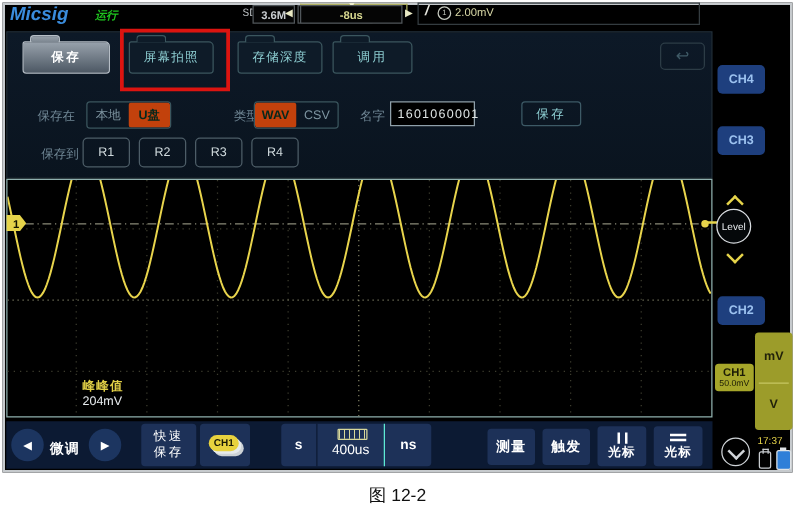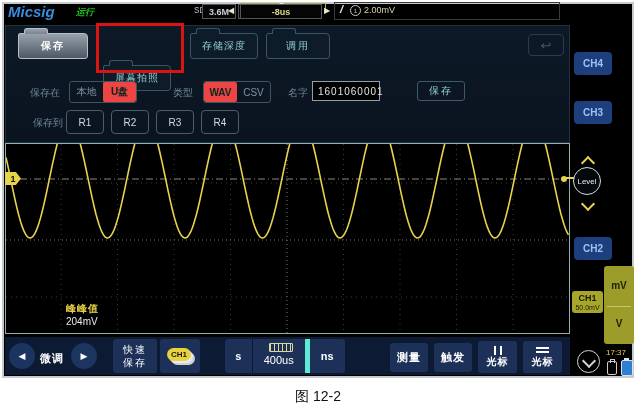--- a/index.html
+++ b/index.html
@@ -24,21 +24,21 @@
   #menu-panel{left:5px;top:25px;width:565px;height:118px;background:linear-gradient(#0d1927,#0a141f);border:1px solid #22303c;box-sizing:border-box;}
   .tab{box-sizing:border-box;height:26px;display:flex;align-items:center;justify-content:center;font-size:10px;letter-spacing:2px;border:1px solid #3b565e;border-radius:2px 4px 3px 3px;background:#0e1b28;color:#8fd0d4;}
   .tab::before{content:"";position:absolute;top:-6px;left:5px;width:24px;height:6px;border:1px solid #3b565e;border-bottom:none;border-radius:3px 3px 0 0;background:#0e1b28;box-sizing:border-box;}
   .tab.sel{background:linear-gradient(#97a1ab,#4d5864);border:1px solid #b6bec6;color:#fff;font-weight:bold;}
   .tab.sel::before{background:linear-gradient(#97a1ab,#7a848e);border:1px solid #b6bec6;border-bottom:none;}
   .red-annot{border:3px solid #dc1410;}
   .ret-btn{border:1px solid #2c3c46;border-radius:4px;color:#3f5a66;font-size:13px;display:flex;align-items:center;justify-content:center;}
   .mlabel{font-size:10px;color:#6f8694;}
   .toggle{display:flex;border:1px solid #3b565e;border-radius:3px;overflow:hidden;height:20px;}
   .tg-opt{width:33px;display:flex;align-items:center;justify-content:center;font-size:10px;color:#7f96a2;}
-  .tg-opt.on{background:#ef4444;color:#04271c;font-weight:bold;border-radius:2px;}
+  .tg-opt.on{background:#c2410c;color:#04271c;font-weight:bold;border-radius:2px;}
   .name-input{border:1px solid #8fa0aa;background:#000;color:#dfe5e5;font-size:10px;display:flex;align-items:center;padding-left:5px;letter-spacing:1px;}
   .o-btn{border:1px solid #3d5a66;border-radius:3px;color:#8fd0d4;font-size:10px;display:flex;align-items:center;justify-content:center;letter-spacing:2px;}
   .r-btn{border:1px solid #4d5d67;border-radius:4px;color:#d0dadd;font-size:10px;display:flex;align-items:center;justify-content:center;}
   
   #wave-area{left:5px;top:143px;width:565px;height:191px;border:1px solid #8fb0ae;box-sizing:border-box;background:#000;}
   .ch-tag{background:#e6d44a;color:#141400;font-size:9px;font-weight:bold;display:flex;align-items:center;justify-content:center;clip-path:polygon(0 0,68% 0,100% 50%,68% 100%,0 100%);}
   .meas-label{font-size:10px;color:#e0ce46;font-weight:bold;letter-spacing:1px;}
   .meas-value{font-size:10px;color:#e8ecef;}
   
   .ch-btn{width:38px;height:23px;border-radius:4px;background:#1e3f7e;color:#9cc2f0;font-size:10px;font-weight:bold;display:flex;align-items:center;justify-content:center;}
@@ -90,40 +90,40 @@
   <div class="abs trig-box" style="left:334px;top:2px;width:224px;height:16px;"></div>
   <div class="abs trig-slope" style="left:340px;top:3px;">/</div>
   <div class="abs trig-circ" style="left:350px;top:5px;">1</div>
   <div class="abs trig-val" style="left:364px;top:5px;">2.00mV</div>
 
   <div id="menu-panel" class="abs"></div>
 
   <div class="abs tab sel" style="left:18px;top:33px;width:70px;">
       <span>保存</span>
     </div>
-  <div class="abs tab" style="left:103px;top:33px;width:68px;letter-spacing:1px;margin-top:32px;">
+  <div class="abs tab" style="left:103px;top:33px;width:68px;letter-spacing:1px;">
       <span>屏幕拍照</span>
     </div>
   <div class="abs tab" style="left:190px;top:33px;width:68px;letter-spacing:1px;text-align:right;">
       <span>存储深度</span>
     </div>
   <div class="abs tab" style="left:266px;top:33px;width:64px;">
       <span>调用</span>
     </div>
   <div class="abs red-annot" style="left:96px;top:23px;width:82px;height:44px;"></div>
   <div class="abs ret-btn" style="left:528px;top:34px;width:34px;height:20px;">
       <span>↩</span>
     </div>
 
   <div class="abs mlabel" style="left:30px;top:86px;">保存在</div>
   <div class="abs toggle" style="left:69px;top:81px;">
     <div class="tg-opt">本地</div>
     <div class="tg-opt on">U盘</div>
   </div>
-  <div class="abs mlabel" style="left:173px;top:86px;">类型</div>
+  <div class="abs mlabel" style="left:187px;top:86px;">类型</div>
   <div class="abs toggle" style="left:203px;top:81px;">
     <div class="tg-opt on">WAV</div>
     <div class="tg-opt">CSV</div>
   </div>
   <div class="abs mlabel" style="left:288px;top:86px;">名字</div>
   <div class="abs name-input" style="left:312px;top:81px;width:68px;height:20px;box-sizing:border-box;">1601060001</div>
   <div class="abs o-btn" style="left:417px;top:81px;width:48px;height:20px;box-sizing:border-box;">保存</div>
 
   <div class="abs mlabel" style="left:33px;top:116px;">保存到</div>
   <div class="abs r-btn" style="left:66px;top:110px;width:36px;height:22px;">R1</div>
@@ -206,21 +206,21 @@
   <div class="abs bb-btn" style="left:160px;top:339px;width:40px;height:34px;">
     <div style="position:relative;width:26px;height:16px;">
       <div class="stack-oval" style="position:absolute;left:4px;top:4px;width:24px;height:13px;background:#cdd2d6;"></div>
       <div class="stack-oval" style="position:absolute;left:2px;top:2px;width:24px;height:13px;background:#e6eaec;"></div>
       <div class="stack-oval" style="position:absolute;left:0;top:0;width:24px;height:13px;background:#e8d23e;color:#1a1a06;font-size:8px;font-weight:bold;display:flex;align-items:center;justify-content:center;">CH1</div>
     </div>
   </div>
 
   <div class="abs bb-btn" style="left:225px;top:339px;width:120px;height:34px;">
     <div class="tscale-cell" style="width:28px;height:100%;border-right:1px solid #0c1a33;">s</div>
-    <div style="width:54px;height:100%;border-right:5px solid #5eead4;position:relative;">
+    <div style="width:54px;height:100%;border-right:1px solid #5eead4;position:relative;">
       <div class="ruler" style="position:absolute;left:16px;top:4px;width:22px;height:7px;"></div>
       <div style="position:absolute;top:15px;width:100%;text-align:center;color:#fff;font-size:11px;">400us</div>
     </div>
     <div class="tscale-cell" style="width:37px;height:100%;">ns</div>
   </div>
 
   <div class="abs bb-btn" style="left:390px;top:343px;width:38px;height:29px;">
       <span class="bb-txt">测量</span>
     </div>
   <div class="abs bb-btn" style="left:434px;top:343px;width:38px;height:29px;">

